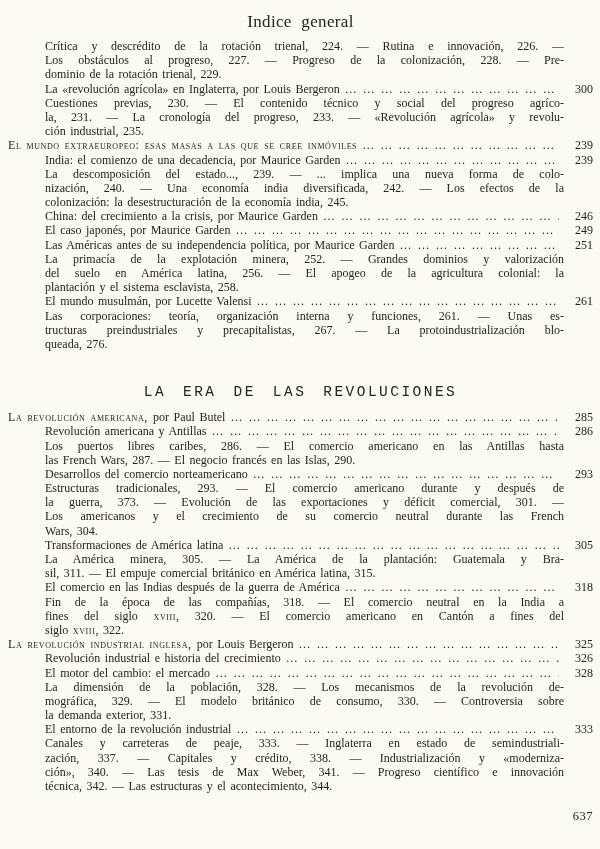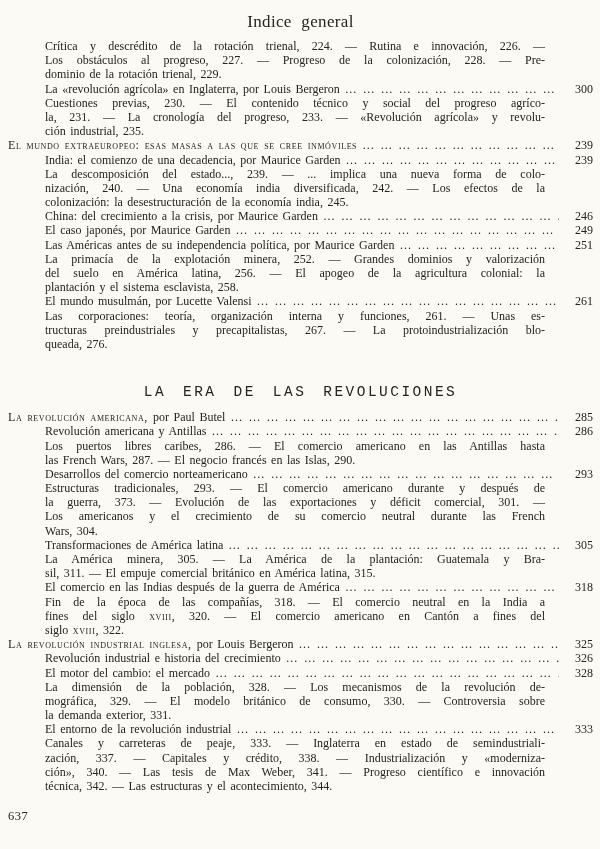--- a/index.html
+++ b/index.html
@@ -20,21 +20,21 @@
     text-align:center;
     font-size:17px; line-height:20px;
     font-weight:normal;
     margin:2px 0 0 0;
     word-spacing:5px;
     letter-spacing:0.02em;
   }
   .toc-body { margin-top:7px; font-size:12px; word-spacing:1.5px; }
   .row { line-height:14.2px; height:14.2px; }
   .row.ind1 { padding-left:37px; }
-  .row.just, .row.nojust { margin-right:48px; }
+  .row.just, .row.nojust { margin-right:29px; }
   .row.just { text-align:justify; text-align-last:justify; }
   .row.nojust { text-align:left; }
   .row.has-page { display:flex; align-items:baseline; }
   .row.has-page .text { flex:0 0 auto; white-space:nowrap; }
   .leader {
     flex:1 1 auto; overflow:hidden; white-space:nowrap;
     padding:0 6px 0 5px;
     letter-spacing:1.5px;
     word-spacing:0;
   }
@@ -43,21 +43,21 @@
   .s-i { }
   .s-sc { font-variant:small-caps; letter-spacing:0.05em; }
   .toc-heading {
     text-align:center;
     font-size:14.5px; line-height:18px;
     letter-spacing:0.17em; word-spacing:0.4em;
     margin:32px 0 9px 0;
     font-family:Liberation Mono, monospace;
   }
   .footer {
-    text-align:left;
+    text-align:right;
     font-size:12.5px;
     margin-top:16px;
     letter-spacing:0.04em;
   }
 </style>
 </head>
 <body>
 
 <div class="page">
   <h1 class="title">Indice general</h1>

